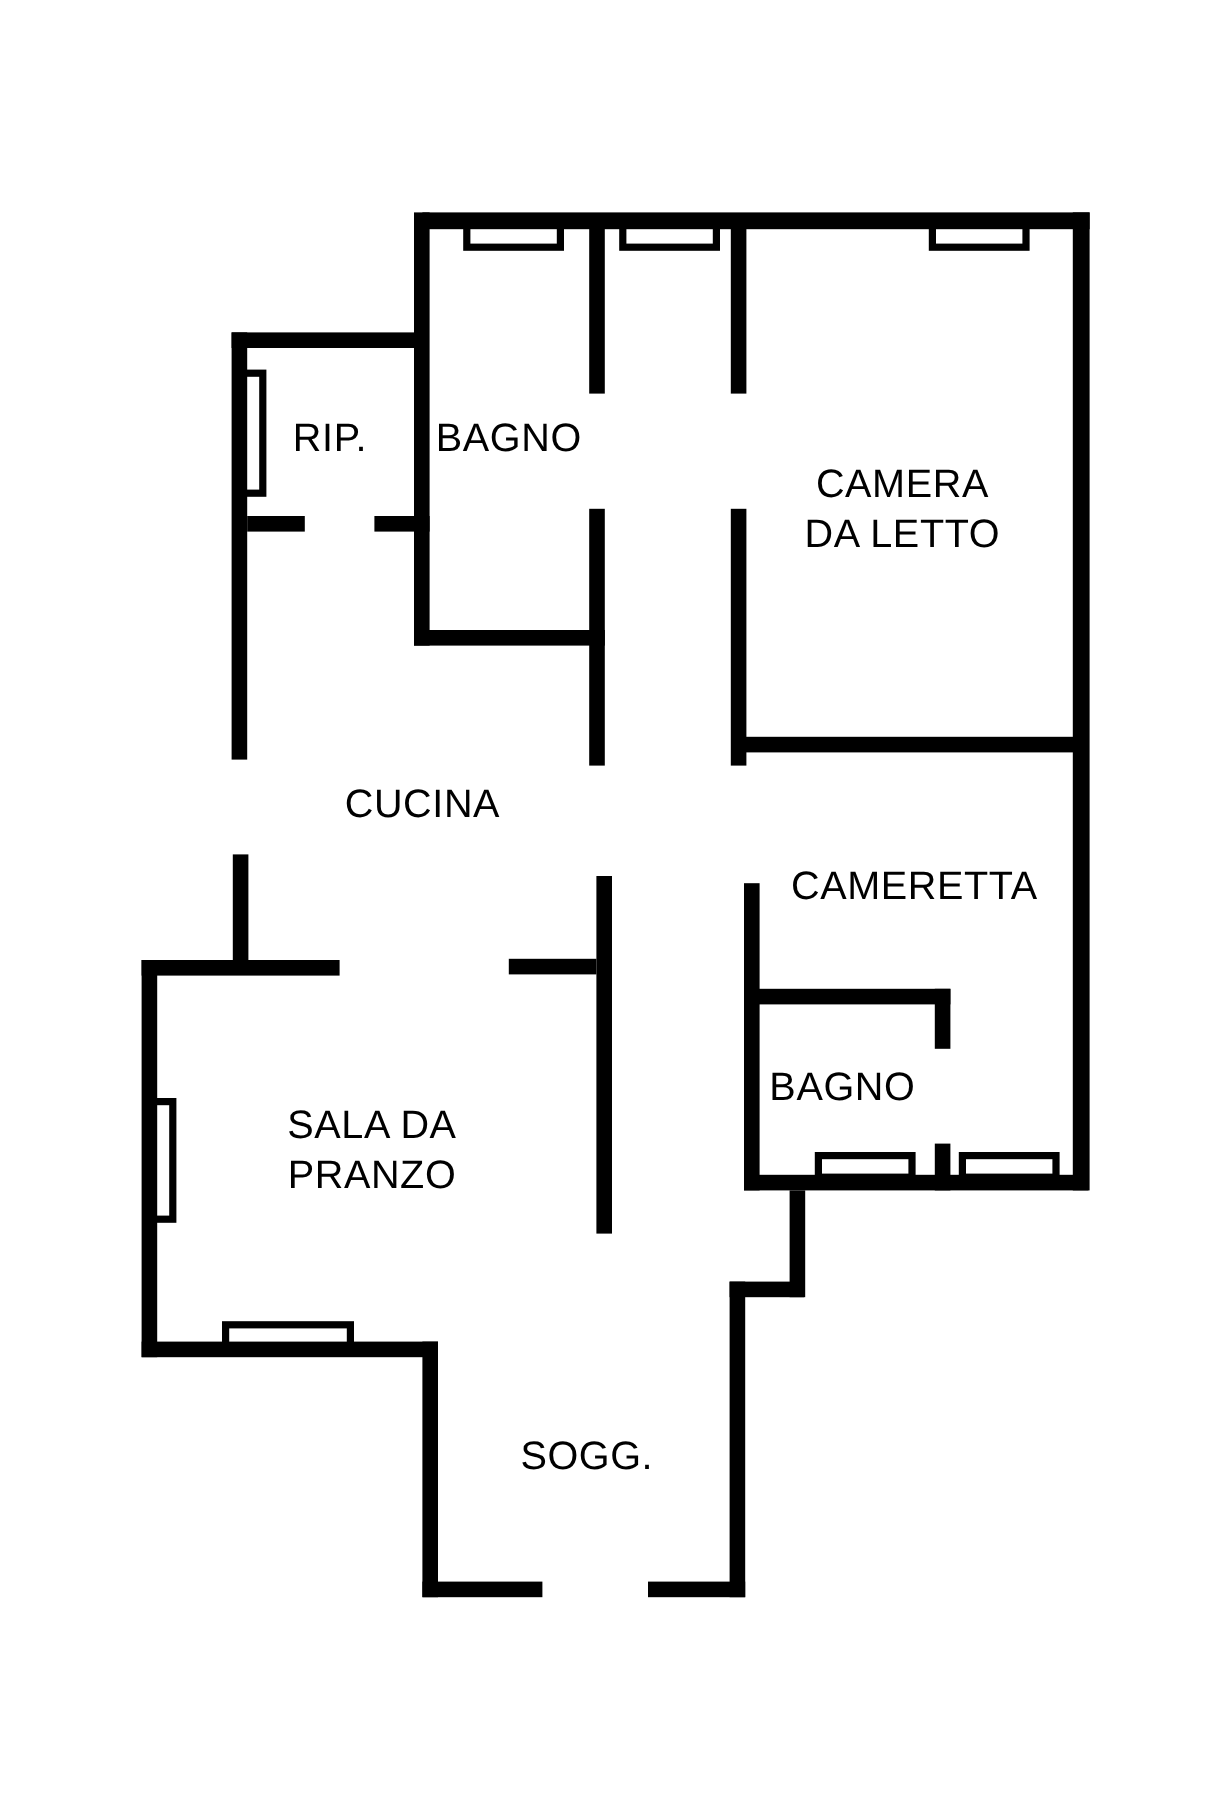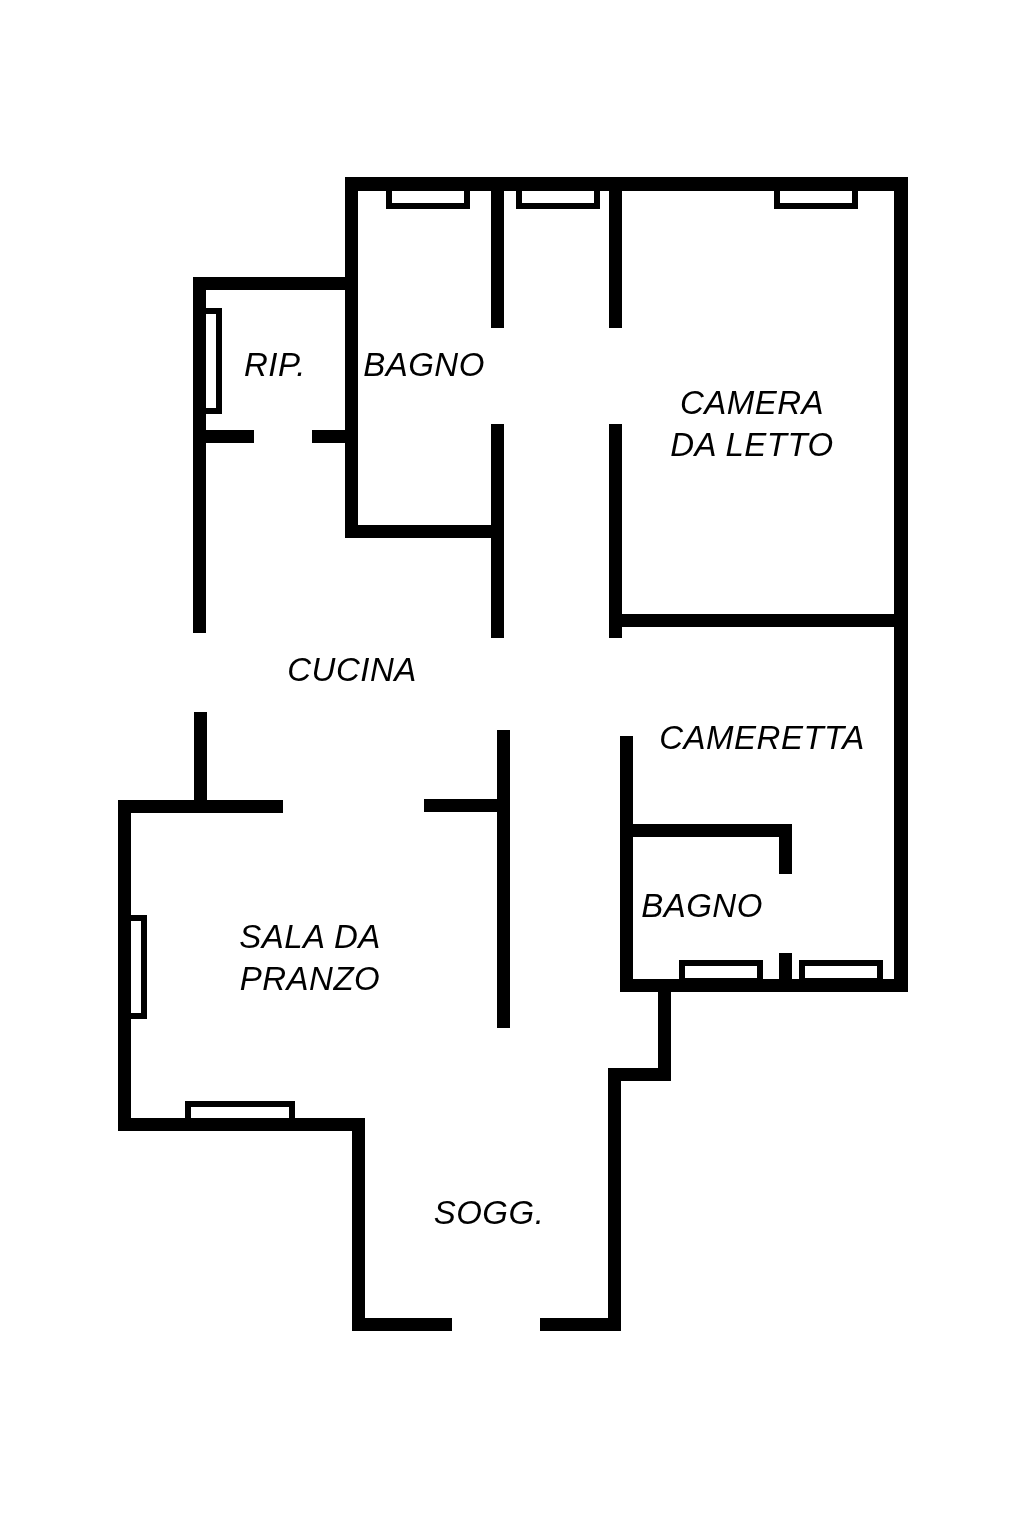--- a/index.html
+++ b/index.html
@@ -10,21 +10,20 @@
   }
   body {
     font-family: "Liberation Sans", sans-serif;
   }
   #plan-root {
     position: relative;
     width: 1009px;
     height: 1514px;
     background: #ffffff;
     overflow: hidden;
-    font-style: italic;
   }
   #floorplan-svg {
     display: block;
     width: 1009px;
     height: 1514px;
   }
   .room-label {
     font-family: "Liberation Sans", sans-serif;
     fill: #000000;
     font-size: 33px;

